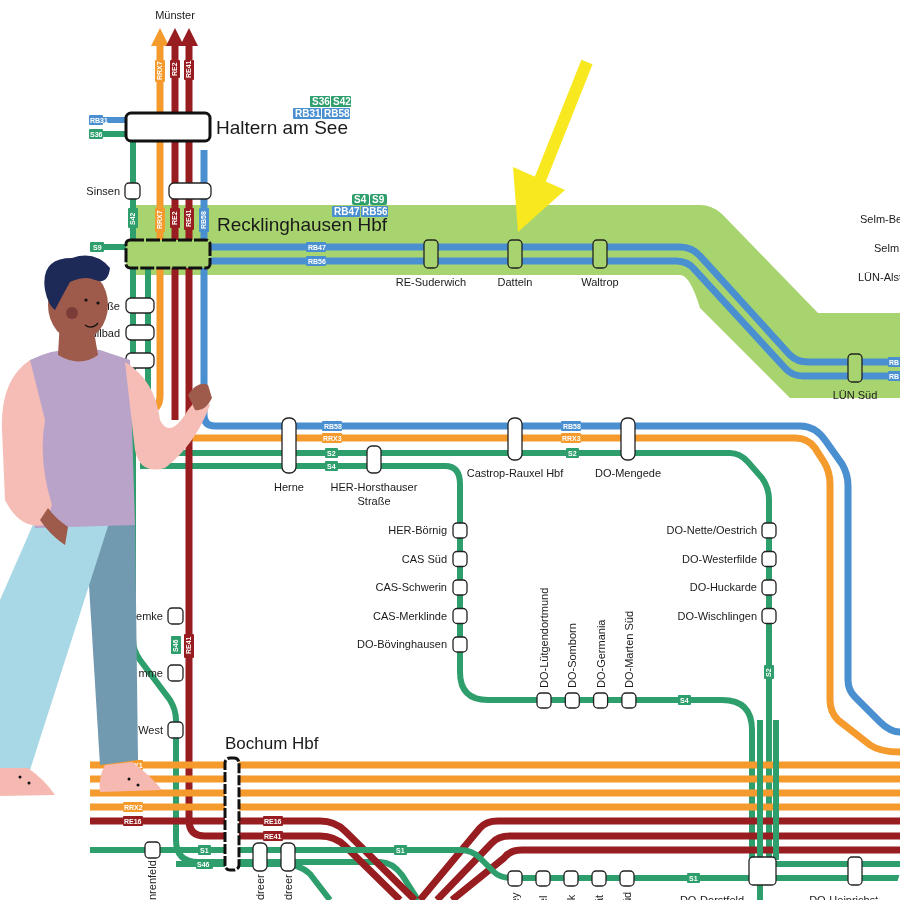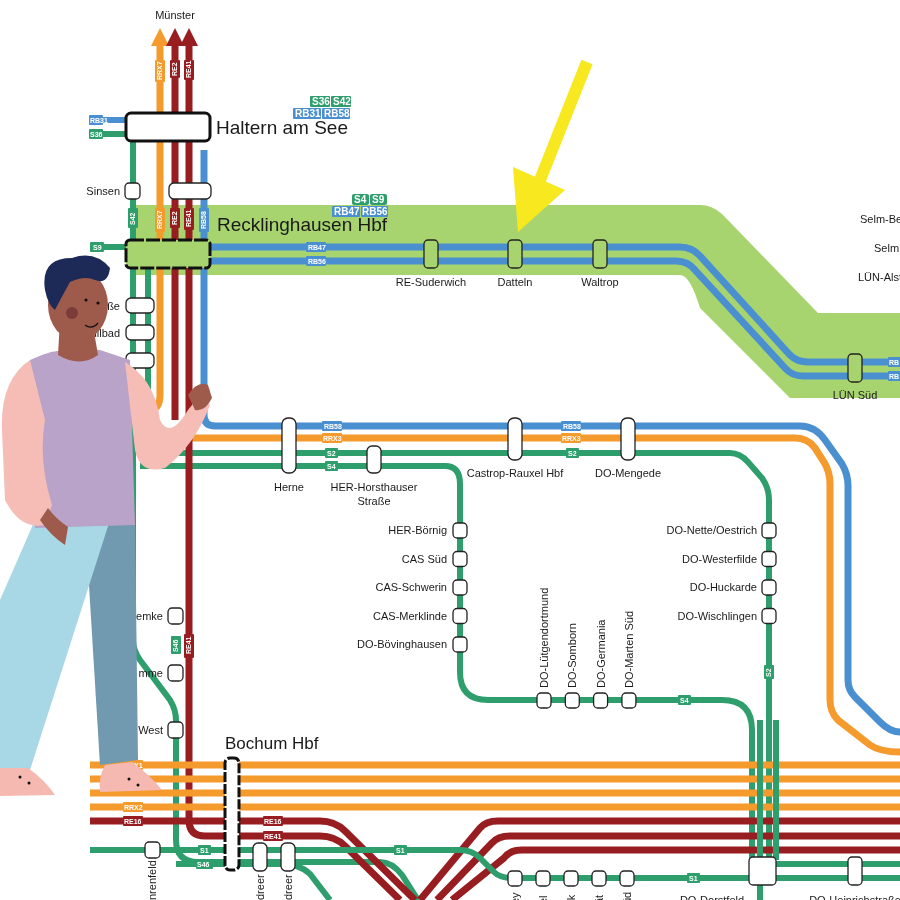--- a/index.html
+++ b/index.html
@@ -1,16 +1,16 @@
 <!DOCTYPE html>
 <html><head>
 <meta charset="utf-8">
 <style>
   html,body{margin:0;padding:0;background:#ffffff;}
-  #stage{position:relative;width:900px;height:900px;overflow:hidden;background:#ffffff;font-family:"Liberation Sans",sans-serif;}
+  #stage{position:relative;width:900px;height:900px;overflow:hidden;background:#ffffff;font-family:"Liberation Sans",sans-serif;border-radius:31px;}
   svg{position:absolute;left:0;top:0;}
   .lbl{font-family:"Liberation Sans",sans-serif;fill:#1a1a1a;}
   .badge-t{font-family:"Liberation Sans",sans-serif;font-size:7px;fill:#fff;font-weight:bold;}
   .big-badge-t{font-family:"Liberation Sans",sans-serif;font-size:10px;fill:#fff;font-weight:bold;}
 </style>
 </head>
 <body>
 
 <div id="stage">
 <svg id="map" width="900" height="900" viewBox="0 0 900 900">

